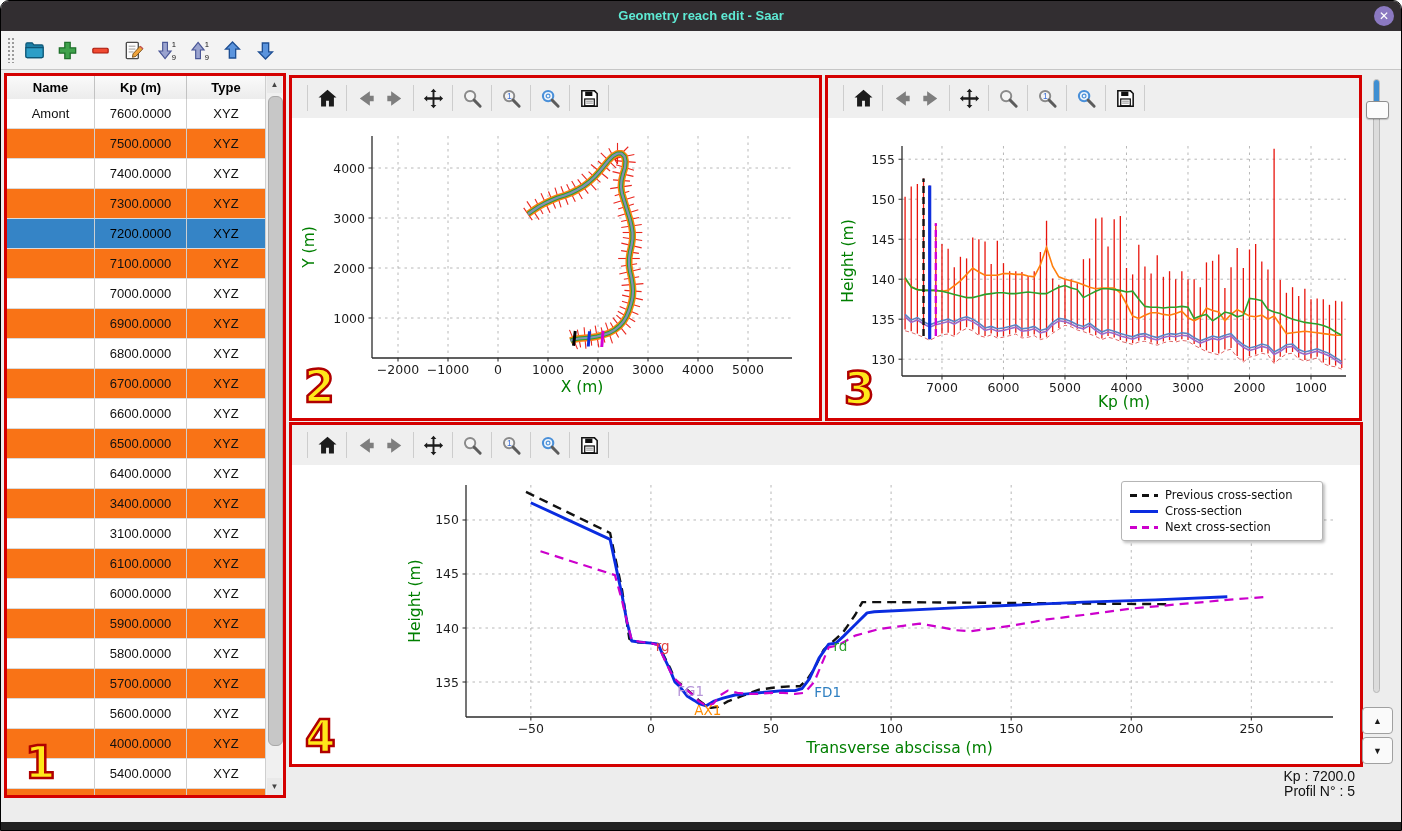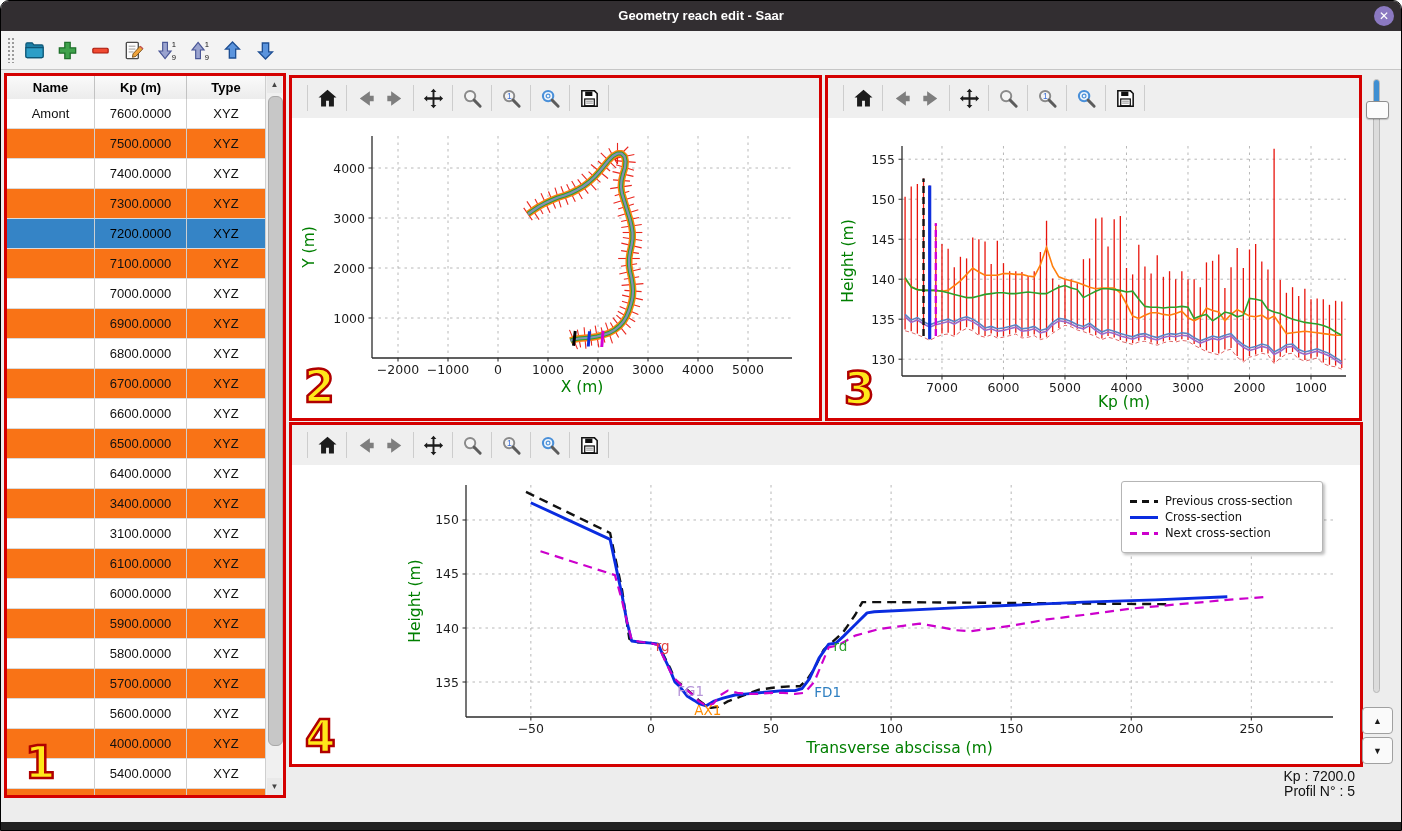--- a/index.html
+++ b/index.html
@@ -1,21 +1,21 @@
 <!DOCTYPE html>
 <html><head>
 <meta charset="utf-8">
 <style>
   html,body{margin:0;padding:0;background:#fff;font-family:"Liberation Sans",sans-serif;}
   #window{position:relative;width:1402px;height:831px;background:#ededed;border:1px solid #000;
           border-radius:9px 9px 0 0;overflow:hidden;box-sizing:border-box;}
   
   .titlebar{position:absolute;left:0;top:0;width:100%;height:30px;background:#322e31;}
   .title{position:absolute;left:0;right:0;top:0;line-height:30px;text-align:center;
-         color:#ffffff;font-size:13px;font-weight:bold;}
+         color:#5eead4;font-size:13px;font-weight:bold;}
   .closebtn{position:absolute;right:7px;top:5px;width:20px;height:20px;border-radius:50%;
             background:#8b79c1;color:#fff;font-size:12px;line-height:20px;text-align:center;cursor:pointer;}
   
   .apptoolbar{position:absolute;left:0;top:30px;width:100%;height:38px;background:#f3f3f3;
               border-bottom:1px solid #c6c6c6;display:flex;align-items:center;}
   .grip{width:8px;height:26px;margin-left:6px;margin-right:6px;
         background-image:radial-gradient(#9a9a9a 1px,transparent 1.3px);background-size:4px 4px;}
   #app-buttons{display:flex;align-items:center;}
   .tbtn{width:26px;height:26px;margin-right:7px;display:flex;align-items:center;justify-content:center;cursor:pointer;}
   .tbtn svg{width:23px;height:23px;}
@@ -50,21 +50,21 @@
   .plotsvg{position:absolute;left:0;top:40px;background:#fff;}
   .plot text{font-family:"DejaVu Sans",sans-serif;}
   .grid{stroke:#b0b0b0;stroke-width:0.9;stroke-dasharray:2.5 4;}
   .tick{stroke:#333;stroke-width:1.1;}
   .spine{stroke:#2b2b2b;stroke-width:1.3;fill:none;}
   .ticklabel{font-size:12.5px;fill:#1c1c1c;font-family:"DejaVu Sans",sans-serif;}
   .axislabel{font-size:15.5px;fill:#007f00;font-family:"DejaVu Sans",sans-serif;}
   .ptlabel{font-size:13.5px;font-family:"DejaVu Sans",sans-serif;}
   
   .legend{position:absolute;right:37px;top:56px;width:184px;background:#fff;border:1px solid #b5b5b5;
-          border-radius:3px;box-shadow:2px 2px 3px rgba(0,0,0,0.25);padding:11px 8px;z-index:5;}
+          border-radius:3px;box-shadow:2px 2px 3px rgba(0,0,0,0.25);padding:5px 8px;z-index:5;}
   .lrow{display:flex;align-items:center;height:16px;}
   .lsample{width:28px;height:3px;margin-right:7px;flex:none;}
   .ltext{font-size:11.5px;color:#111;font-family:"DejaVu Sans",sans-serif;white-space:nowrap;}
   
   .slider-track{position:absolute;left:1372px;top:78px;width:7px;height:614px;background:#dcdcdc;
                 border:1px solid #b8b8b8;border-radius:4px;box-sizing:border-box;}
   .slider-fill{position:absolute;left:1373px;top:79px;width:5px;height:24px;background:#3f8fd2;border-radius:3px;}
   .slider-handle{position:absolute;left:1365px;top:100px;width:21px;height:16px;background:#fcfcfc;
                  border:1px solid #8e8e8e;border-radius:3px;box-shadow:0 1px 1px rgba(0,0,0,.2);cursor:pointer;}
   .navbtn{position:absolute;left:1361px;width:31px;height:27px;background:#fafafa;border:1px solid #a0a0a0;

